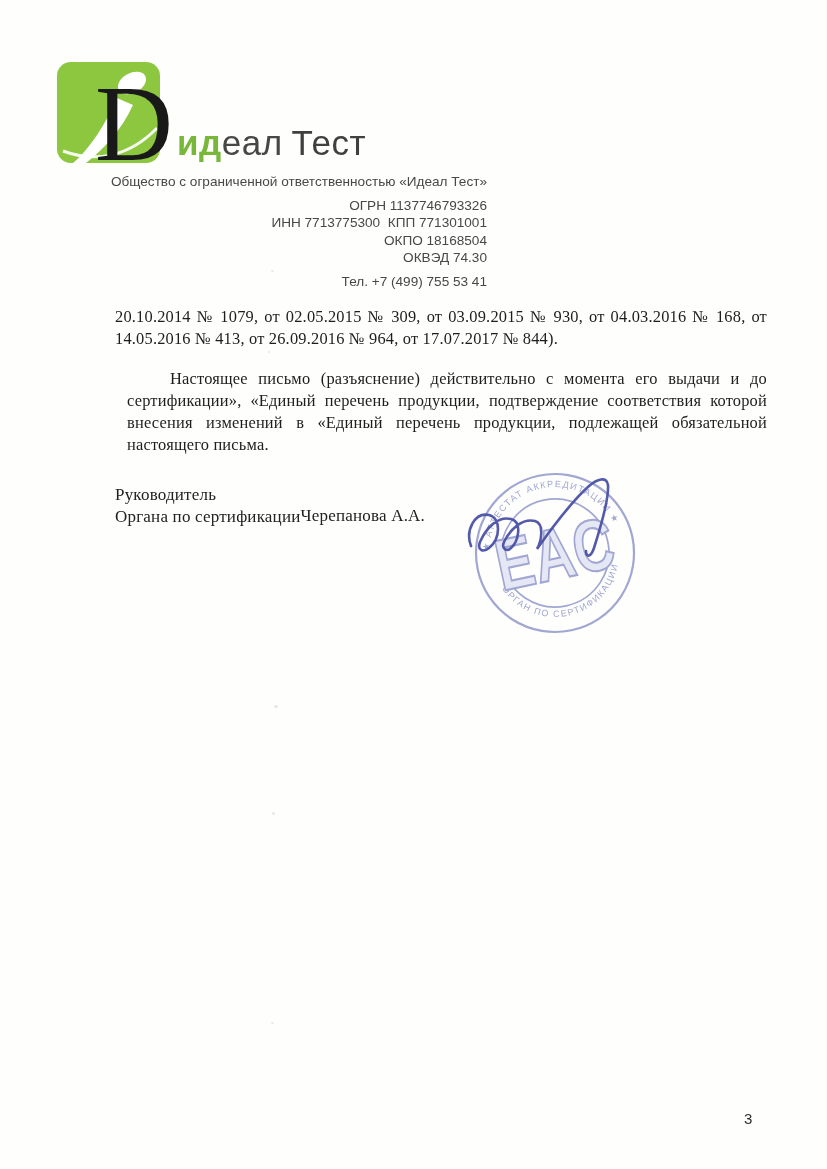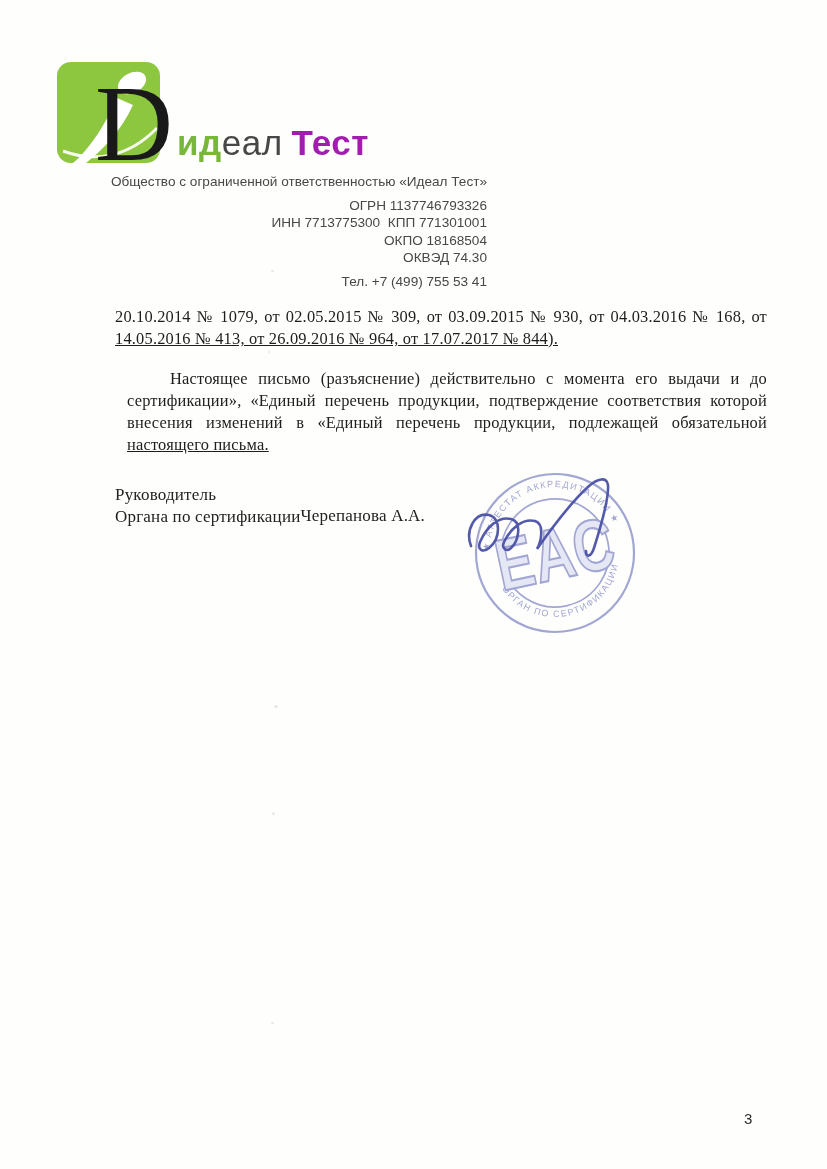--- a/index.html
+++ b/index.html
@@ -15,38 +15,38 @@
   
   .logo-svg{position:absolute;left:55px;top:58px;width:330px;height:115px;}
   .wordmark{
     position:absolute;left:177px;top:125px;
     font-family:"Liberation Sans", sans-serif;
     font-size:35px;line-height:36px;letter-spacing:0.5px;
     white-space:nowrap;
   }
   .wm-green{color:#79b73a;font-weight:bold;}
   .wm-mid{color:#474747;font-weight:400;}
-  .wm-bold{color:#a21caf;font-weight:bold;margin-left:9px;}
+  .wm-bold{color:#404040;font-weight:normal;margin-left:9px;}
 
   .company-info{
     position:absolute;left:57px;top:173px;width:430px;
     font-family:"Liberation Sans", sans-serif;
     font-size:13.6px;line-height:17.5px;color:#484848;text-align:right;
   }
   .ci-group{margin-bottom:6px;}
   .ci-line{white-space:nowrap;}
 
   
   .letter-body{
     position:absolute;left:115px;top:306px;width:652px;
     font-size:16.4px;line-height:22px;color:#1d1d1b;
     letter-spacing:0.2px;
   }
   .jl{text-align:justify;text-align-last:justify;}
-  .ll{text-align:left;text-decoration:underline;}
+  .ll{text-align:left;}
   .indent{padding-left:43px;}
   .para2{margin-top:18px;margin-left:12px;}
 
   .signature-row{
     margin-top:28px;
     display:flex;align-items:flex-start;
     font-size:17px;line-height:22px;color:#222220;
   }
   .sig-name{margin-top:21px;white-space:nowrap;}
 

